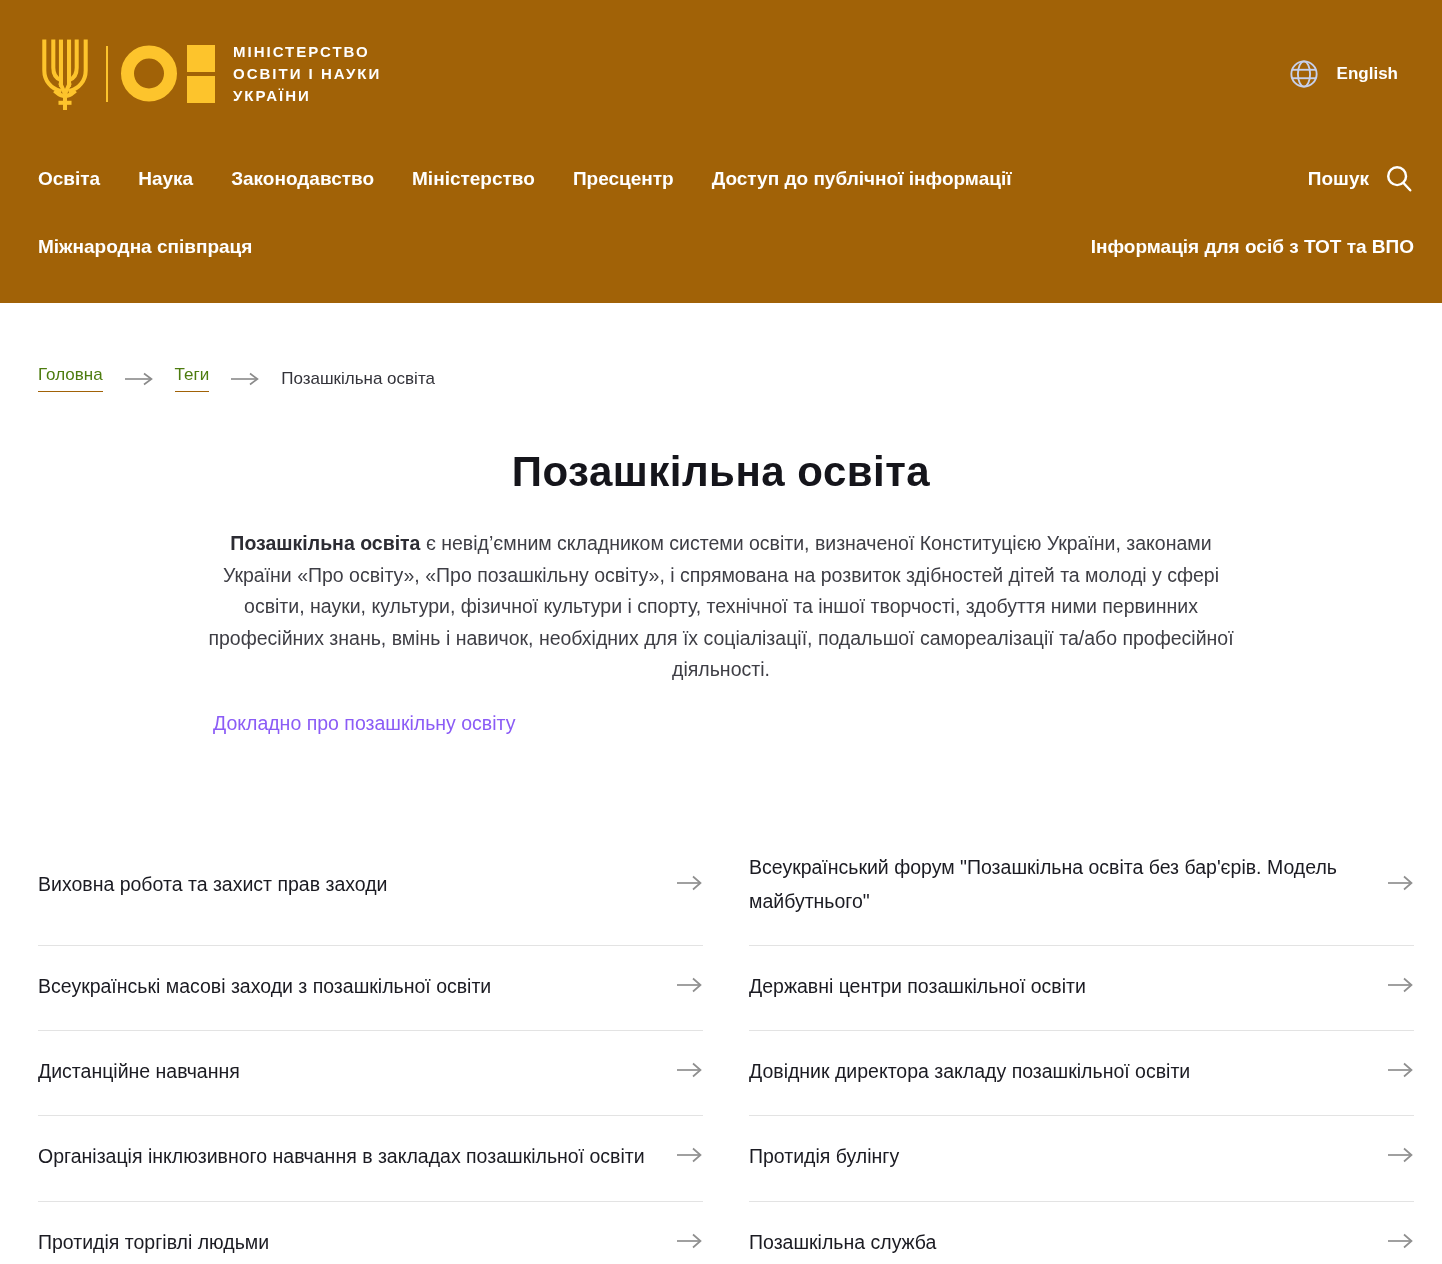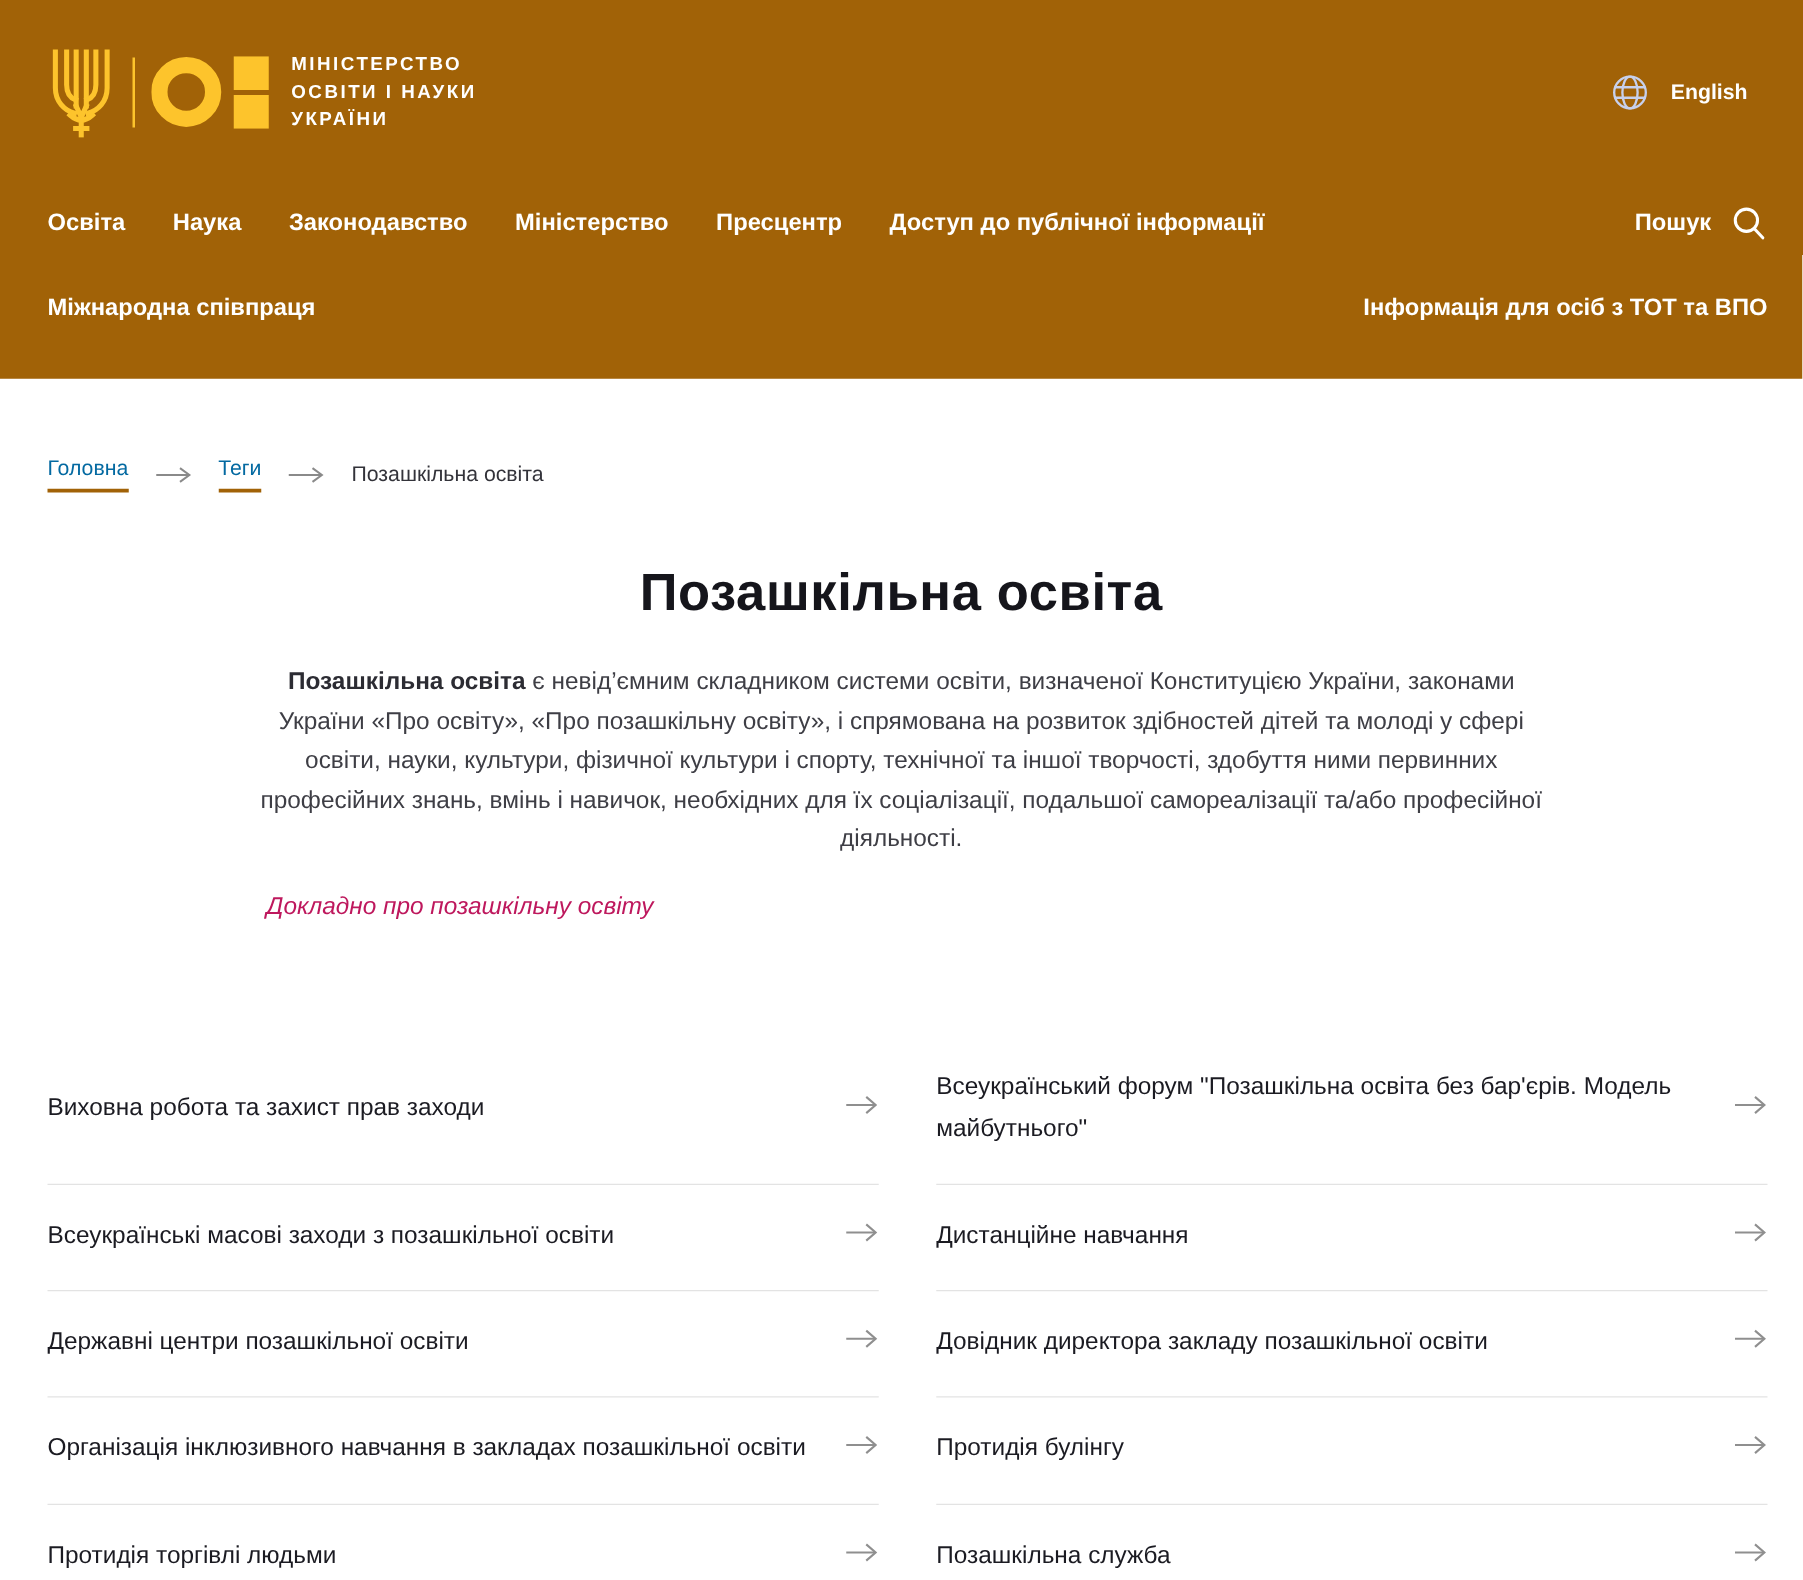--- a/index.html
+++ b/index.html
@@ -42,22 +42,22 @@
     font-family: inherit; font-size: 19px; font-weight: bold; cursor: pointer; padding: 0;
   }
 
   
   .breadcrumb {
     display: flex; align-items: center; gap: 21px;
     margin: 62px 38px 0 38px;
     font-size: 17px; color: #33333a;
   }
   .crumb-link {
-    color: #0369a1; text-decoration: none; cursor: pointer;
-    border-bottom: 3px solid #a16207; padding-bottom: 6px;
+    color: #4d7c0f; text-decoration: none; cursor: pointer;
+    border-bottom: 1px solid #a16207; padding-bottom: 6px;
   }
   .crumb-current { color: #33333a; }
 
   
   .page-title {
     margin: 56px 0 0 0;
     text-align: center;
     font-size: 42px;
     font-weight: bold;
     color: #15151b;
@@ -69,24 +69,23 @@
     text-align: center;
     font-size: 19.5px;
     line-height: 1.62;
     color: #3e3e45;
   }
   .intro b { color: #2c2c33; }
   .more-link {
     display: inline-block;
     margin: 26px 0 0 12px;
     font-size: 19.5px;
-    color: #be185d;
+    color: #8b5cf6;
     text-decoration: none;
     cursor: pointer;
-    font-style: italic;
   }
 
   
   .topics {
     margin: 92px 28px 0 38px;
     display: grid;
     grid-template-columns: 1fr 1fr;
     column-gap: 46px;
   }
   .topic {
@@ -214,28 +213,28 @@
           </svg></span>
     </a>
     <a class="topic">
       <span>Всеукраїнські масові заходи з позашкільної освіти</span>
       <span class="arrow"><svg width="27" height="16" viewBox="0 0 27 16" fill="none" stroke="#8f8f8f" stroke-width="1.7">
             <path d="M1 8 h23"></path>
             <path d="M17 1.5 L24.5 8 L17 14.5"></path>
           </svg></span>
     </a>
     <a class="topic">
+      <span>Державні центри позашкільної освіти</span>
+      <span class="arrow"><svg width="27" height="16" viewBox="0 0 27 16" fill="none" stroke="#8f8f8f" stroke-width="1.7">
+            <path d="M1 8 h23"></path>
+            <path d="M17 1.5 L24.5 8 L17 14.5"></path>
+          </svg></span>
+    </a>
+    <a class="topic">
       <span>Дистанційне навчання</span>
-      <span class="arrow"><svg width="27" height="16" viewBox="0 0 27 16" fill="none" stroke="#8f8f8f" stroke-width="1.7">
-            <path d="M1 8 h23"></path>
-            <path d="M17 1.5 L24.5 8 L17 14.5"></path>
-          </svg></span>
-    </a>
-    <a class="topic">
-      <span>Державні центри позашкільної освіти</span>
       <span class="arrow"><svg width="27" height="16" viewBox="0 0 27 16" fill="none" stroke="#8f8f8f" stroke-width="1.7">
             <path d="M1 8 h23"></path>
             <path d="M17 1.5 L24.5 8 L17 14.5"></path>
           </svg></span>
     </a>
     <a class="topic">
       <span>Довідник директора закладу позашкільної освіти</span>
       <span class="arrow"><svg width="27" height="16" viewBox="0 0 27 16" fill="none" stroke="#8f8f8f" stroke-width="1.7">
             <path d="M1 8 h23"></path>
             <path d="M17 1.5 L24.5 8 L17 14.5"></path>

